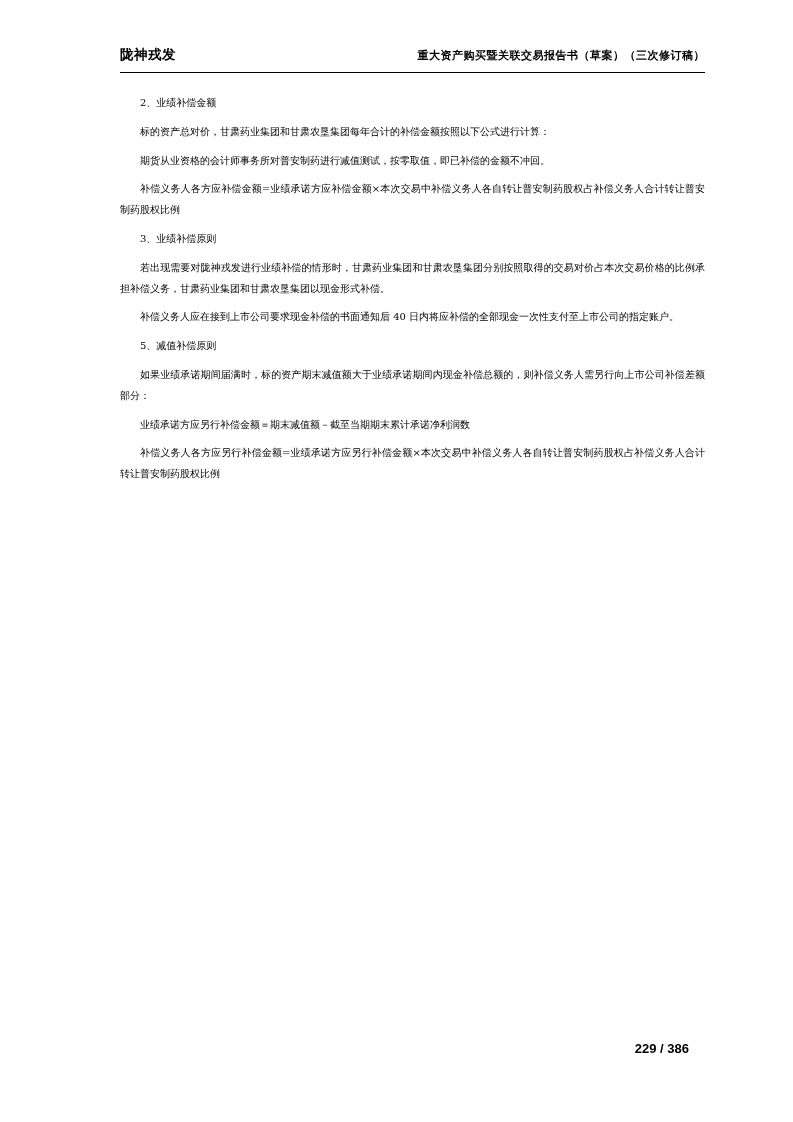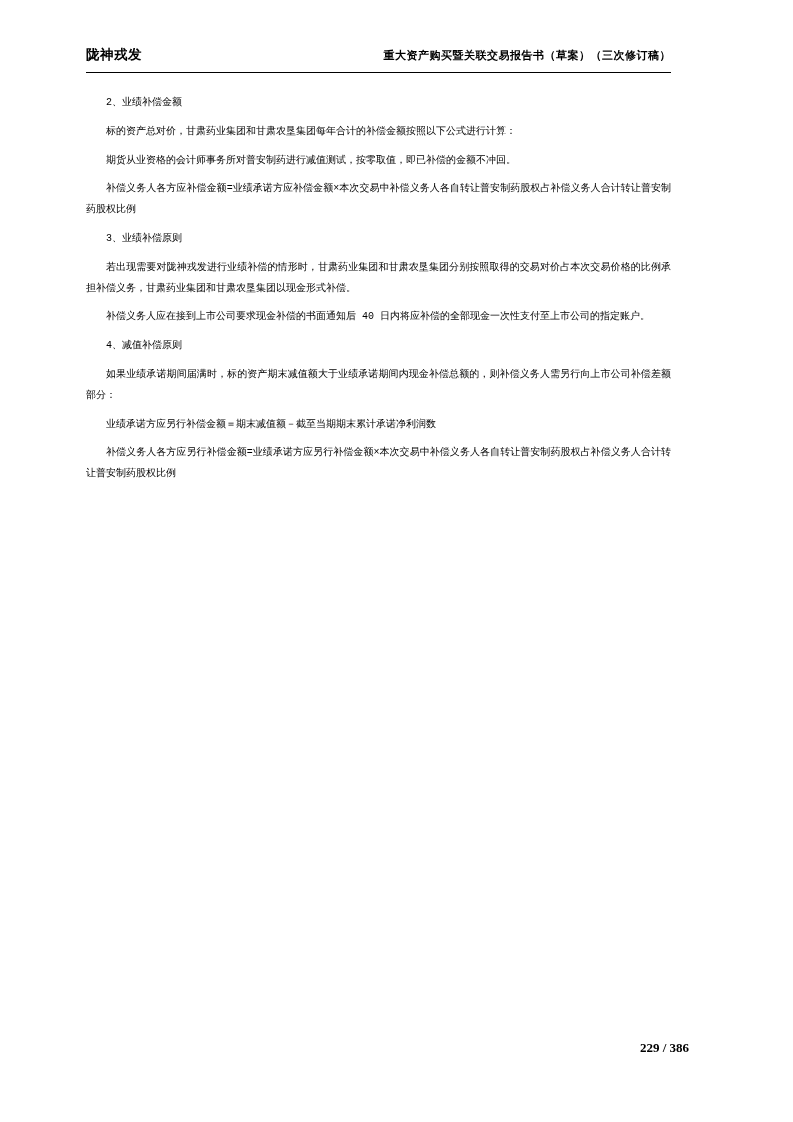--- a/index.html
+++ b/index.html
@@ -13,24 +13,23 @@
     height: 1122px;
     margin: 0 auto;
     background: #ffffff;
     box-sizing: border-box;
     font-family: "DejaVu Serif", "Liberation Serif", serif;
     color: #000000;
     overflow: hidden;
   }
   .content {
     position: absolute;
-    left: 86px;
+    left: 120px;
     top: 46px;
     width: 585px;
-    font-family: Liberation Mono, monospace;
   }
   .header {
     display: flex;
     justify-content: space-between;
     align-items: baseline;
     font-size: 13.5px;
     font-weight: bold;
     letter-spacing: 0.5px;
     padding-bottom: 6px;
   }
@@ -53,21 +52,21 @@
     text-align: justify;
     text-justify: inter-ideograph;
     text-indent: 2em;
   }
   .footer {
     position: absolute;
     right: 104px;
     bottom: 66px;
     font-size: 13px;
     font-weight: bold;
-    font-family: Liberation Serif, serif;
+    font-family: Liberation Sans, sans-serif;
   }
 </style>
 </head>
 <body>
 
 <div class="page">
 
   <div class="content">
 
     <div class="header">
@@ -76,21 +75,21 @@
     </div>
     <div class="rule"></div>
 
     <p class="para">2、业绩补偿金额</p>
     <p class="para">标的资产总对价，甘肃药业集团和甘肃农垦集团每年合计的补偿金额按照以下公式进行计算：</p>
     <p class="para">期货从业资格的会计师事务所对普安制药进行减值测试，按零取值，即已补偿的金额不冲回。</p>
     <p class="para">补偿义务人各方应补偿金额=业绩承诺方应补偿金额×本次交易中补偿义务人各自转让普安制药股权占补偿义务人合计转让普安制药股权比例</p>
     <p class="para">3、业绩补偿原则</p>
     <p class="para">若出现需要对陇神戎发进行业绩补偿的情形时，甘肃药业集团和甘肃农垦集团分别按照取得的交易对价占本次交易价格的比例承担补偿义务，甘肃药业集团和甘肃农垦集团以现金形式补偿。</p>
     <p class="para">补偿义务人应在接到上市公司要求现金补偿的书面通知后 40 日内将应补偿的全部现金一次性支付至上市公司的指定账户。</p>
-    <p class="para">4、减值补偿原则</p>
+    <p class="para">5、减值补偿原则</p>
     <p class="para">如果业绩承诺期间届满时，标的资产期末减值额大于业绩承诺期间内现金补偿总额的，则补偿义务人需另行向上市公司补偿差额部分：</p>
     <p class="para">业绩承诺方应另行补偿金额＝期末减值额－截至当期期末累计承诺净利润数</p>
     <p class="para">补偿义务人各方应另行补偿金额=业绩承诺方应另行补偿金额×本次交易中补偿义务人各自转让普安制药股权占补偿义务人合计转让普安制药股权比例</p>
 
   </div>
 
   <div class="footer">229 / 386</div>
 
 </div>
 

